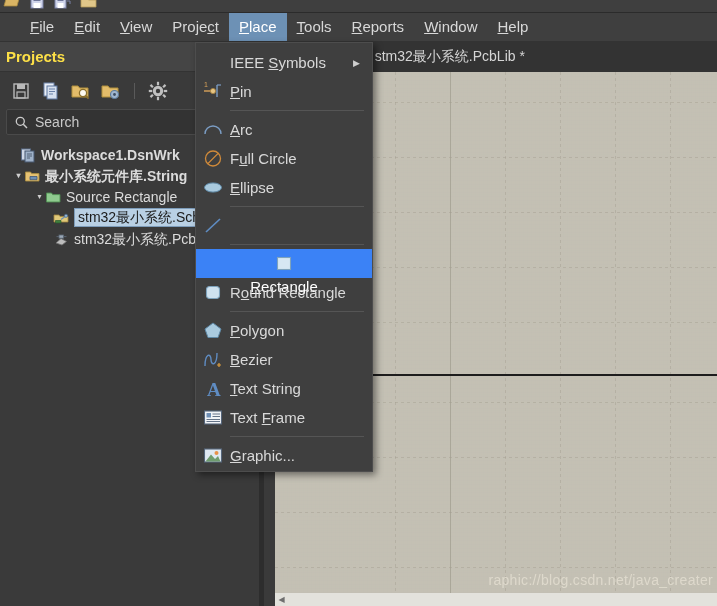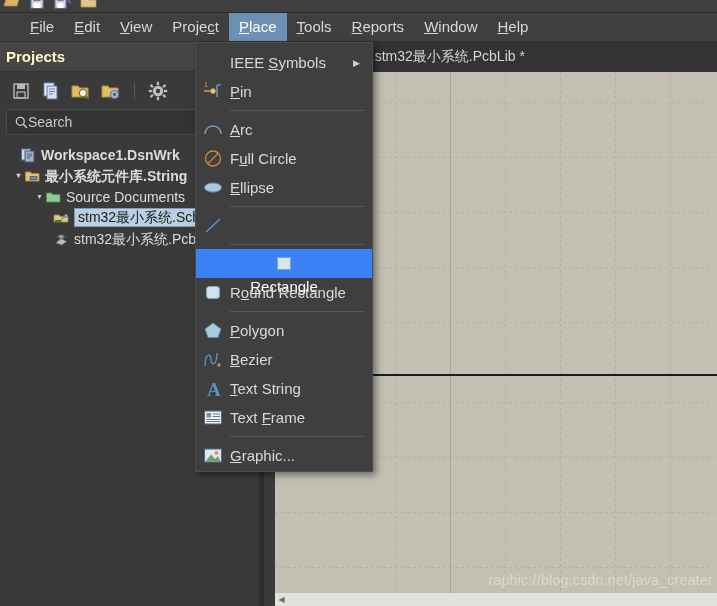--- a/index.html
+++ b/index.html
@@ -48,35 +48,36 @@
   .menu-item.active { background:#6d91b5; color:#ffffff; }
 
   
   .left-panel {
     position:absolute; left:0; top:42px; width:259px; height:564px;
     background:#3a3a3a;
     z-index:5;
   }
   .panel-title {
     height:30px; background:#454545;
-    color:#fef9c3; font-size:15px; font-weight:bold;
+    color:#fde047; font-size:15px; font-weight:bold;
     display:flex; align-items:center; padding-left:6px;
     border-bottom:1px solid #333;
   }
   .panel-toolbar {
     height:37px; display:flex; align-items:center; gap:8px;
     padding-left:10px; background:#3a3a3a;
   }
   .ptb-btn { width:22px; height:22px; position:relative; cursor:default; }
   .ptb-sep { width:1px; height:16px; background:#5a5a5a; margin:0 4px; }
 
   .search-wrap { padding:0 6px; }
   .search-box {
     height:26px; background:#333333; border:1px solid #4a4a4a;
     border-radius:2px; display:flex; align-items:center; padding-left:8px;
+    gap:7px;
   }
   .search-box .sq { width:13px; height:13px; flex:0 0 auto;}
   .search-text { color:#c9c9c9; font-size:14px; }
 
   .tree { margin-top:9px; padding-left:6px; font-size:14px; color:#dcdcdc; }
   .tnode { display:flex; align-items:center; height:21px; white-space:nowrap; cursor:default;}
   .tnode .ico { width:17px; height:16px; margin-right:4px; flex:0 0 auto; position:relative;}
   .tnode .arrow {
     width:11px; flex:0 0 auto; color:#cfcfcf; font-size:8px;
     display:flex; align-items:center; justify-content:center;
@@ -316,21 +317,21 @@
         <span class="lbl">最小系统元件库.String</span>
       </div>
 
       <div class="tnode lvl2">
         <span class="arrow">▾</span>
         <span class="ico">
           <svg width="17" height="16" viewBox="0 0 17 16">
               <path d="M1.5 13V4h5l1.2 1.6H15V13Z" fill="#8fca8f" stroke="#4f8c51" stroke-width="0.9"></path>
             </svg>
         </span>
-        <span class="lbl">Source Documents</span>
+        <span class="lbl">Source Rectangle</span>
       </div>
 
       <div class="tnode lvl3 selected">
         <span class="ico">
           <svg width="17" height="16" viewBox="0 0 17 16">
               <path d="M1 12V5h5l1 1.4h8V12Z" fill="#e0c97a" stroke="#a7893f" stroke-width="0.8"></path>
               <path d="M2.5 10.5h5.5v2.5H2.5Z" fill="#3f7f3f" stroke="#2b5c2b" stroke-width="0.7"></path>
               <path d="M8 9.5 12.5 6.2" stroke="#6e8fb4" stroke-width="1.3"></path>
               <circle cx="13" cy="5.8" r="1.6" fill="#8fb3d6" stroke="#4b6a8b" stroke-width="0.7"></circle>
             </svg>

